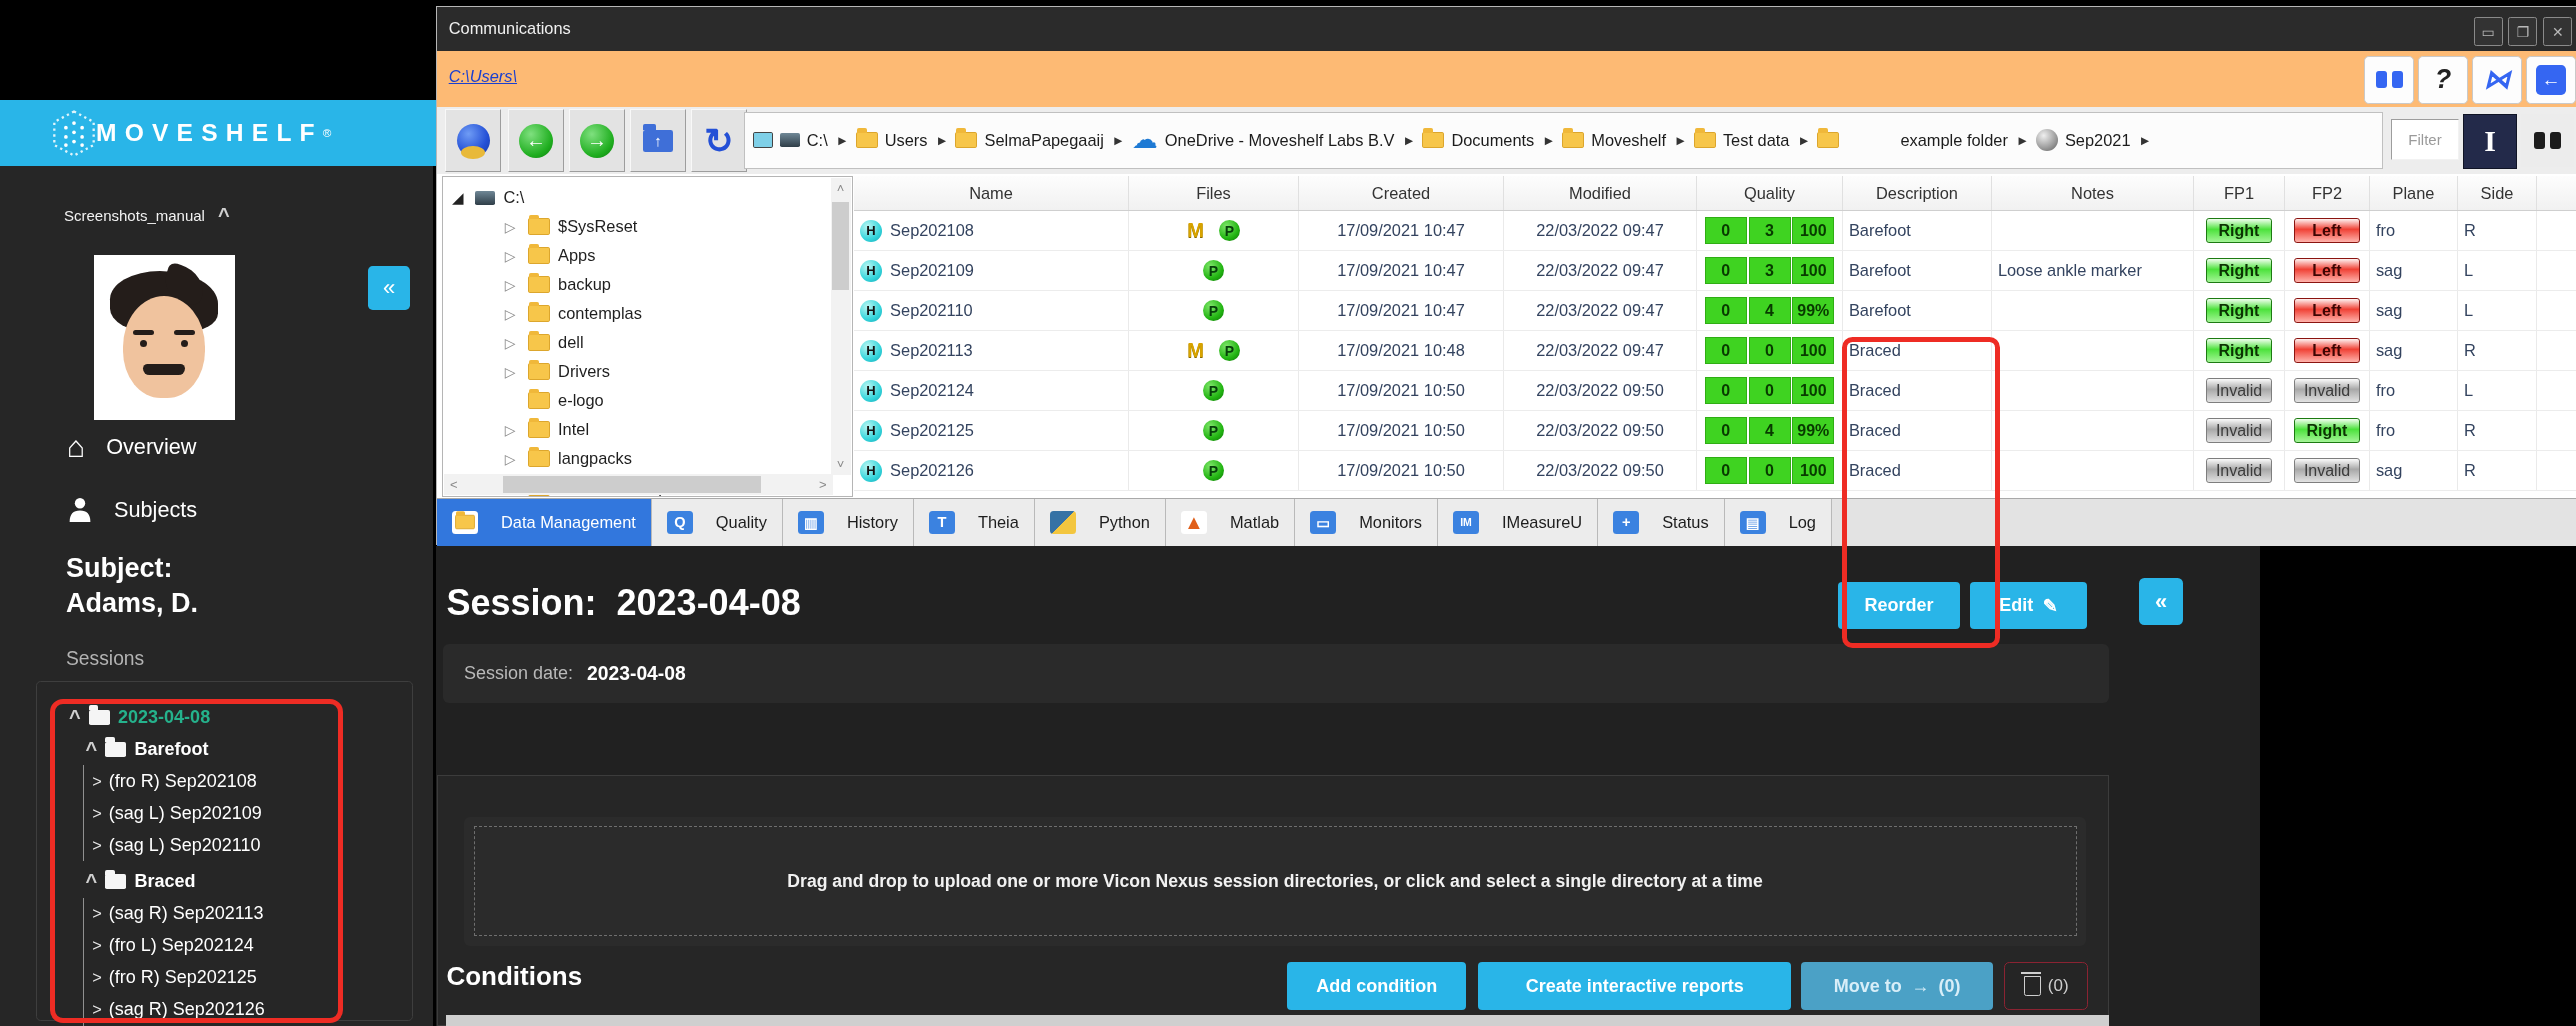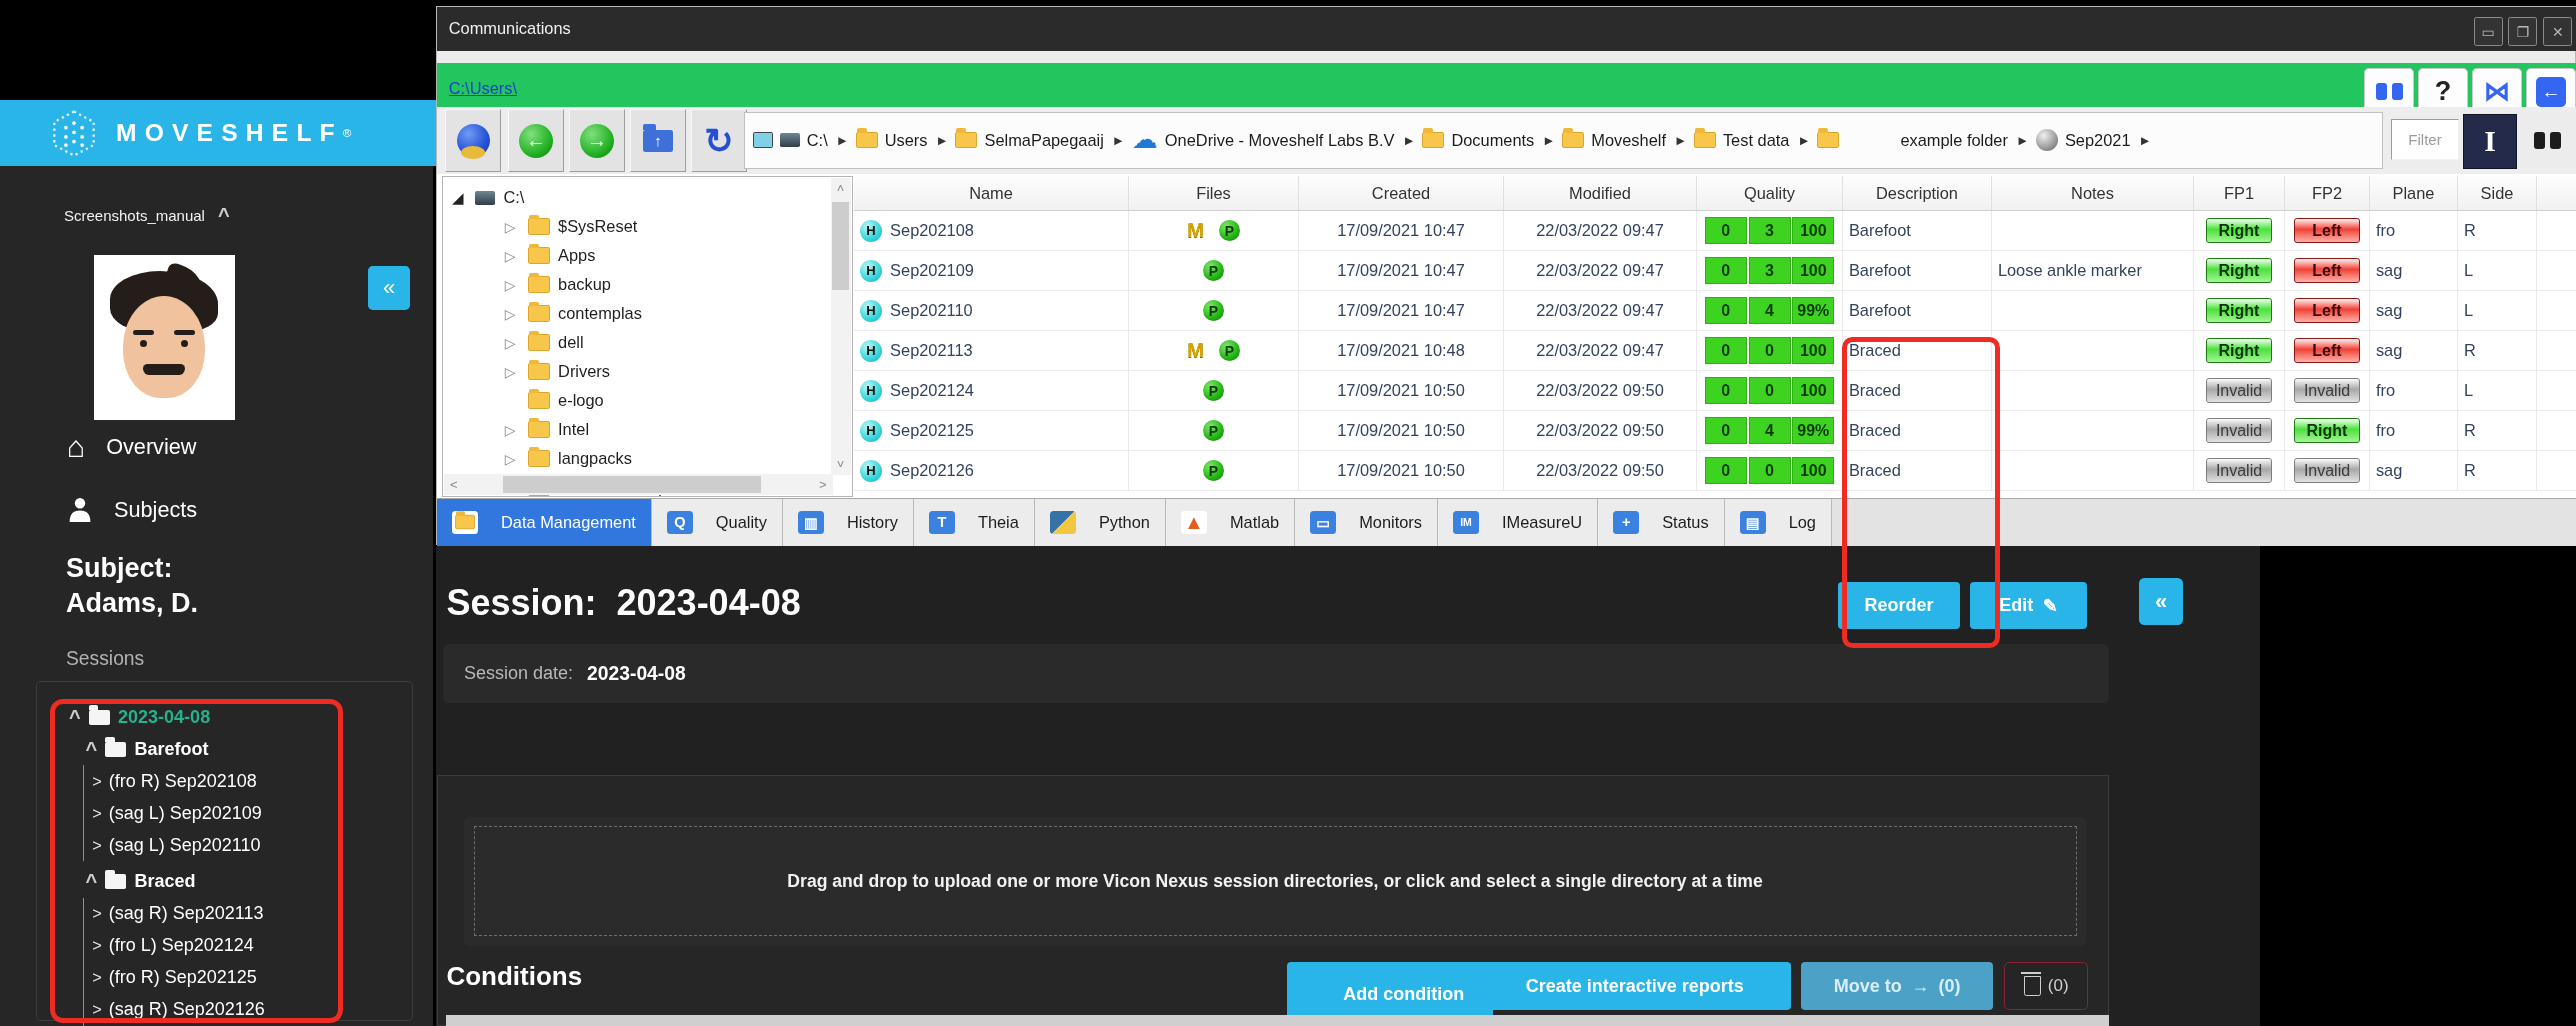--- a/index.html
+++ b/index.html
@@ -1,21 +1,21 @@
 <!DOCTYPE html>
 <html style="font-size:9.4px"><head>
 <meta charset="utf-8">
 <style>
   html,body{margin:0;padding:0;}
   body{width:2576px;height:1026px;background:#000;position:relative;overflow:hidden;
        font-family:"Liberation Sans",sans-serif;-webkit-font-smoothing:antialiased;}
   .abs{position:absolute;}
   
   #sidebar{left:0;top:0;width:433px;height:1026px;background:#000;}
-  .logo-bar{left:0;top:100px;width:480px;height:66px;background:#29b5e8;display:flex;align-items:center;gap:20px;padding-left:52px;box-sizing:border-box;}
+  .logo-bar{left:0;top:100px;width:480px;height:66px;background:#29b5e8;display:flex;align-items:center;padding-left:52px;box-sizing:border-box;}
   .logo-text{color:#fff;font-size:24.6px;font-weight:700;letter-spacing:8.2px;}
   .logo-reg{color:#fff;font-size:11.7px;vertical-align:super;}
   .side-body{left:0;top:165px;width:433px;height:861px;background:#262626;}
   .project-row{left:64px;top:204px;display:flex;gap:13px;align-items:center;}
   .project-name{color:#f2f2f2;font-size:15px;}
   .caret{color:#cfcfcf;font-size:20px;font-weight:bold;}
   .avatar{left:94px;top:255px;width:141px;height:165px;background:#fff;overflow:hidden;}
   .face{position:absolute;left:29px;top:41px;width:82px;height:102px;background:#f0c39e;border-radius:50% 50% 46% 46%;}
   .hair{position:absolute;left:16.4px;top:16.4px;width:108px;height:61px;background:#241d1a;border-radius:60% 70% 40% 50%;}
   .hair2{position:absolute;left:70px;top:11.7px;width:41px;height:35px;background:#241d1a;border-radius:20% 80% 30% 70%;transform:rotate(18deg);}
@@ -38,21 +38,21 @@
   .sitem{display:flex;gap:7px;align-items:center;height:32px;}
   .iarrow{color:#e8e8e8;font-size:16.4px;}
   .wfold{width:21px;height:15px;background:#f5f5f5;border-radius:1.8px;position:relative;flex:none;}
   .wfold:before{content:"";position:absolute;left:0;top:-4.1px;width:9.4px;height:4.7px;background:#f5f5f5;border-radius:1.8px 1.8px 0 0;}
   
   #winapp{left:436px;top:5.9px;width:2140px;height:539px;background:#ececec;border:0.6px solid #b7b7b7;box-sizing:border-box;}
   .titlebar{left:0;top:0;width:2140px;height:44px;background:#2b2b2b;display:flex;align-items:center;}
   .title-text{color:#f0f0f0;font-size:16.4px;margin-left:11.7px;}
   .winbtns{position:absolute;right:4.7px;top:10.5px;display:flex;gap:5.9px;}
   .winbtn{width:27px;height:27px;border:1.2px solid #8a8a8a;border-radius:2.3px;color:#b9b9b9;font-size:14px;display:flex;align-items:center;justify-content:center;background:#333;}
-  .addr-row{left:0;top:56px;width:2140px;height:56px;background:#22c55e;border-bottom:0.6px solid #d2d2d2;}
+  .addr-row{left:0;top:44px;width:2140px;height:56px;background:#fdba74;border-bottom:0.6px solid #d2d2d2;font-style:italic;}
   .addr-link{position:absolute;left:11.7px;top:16.4px;color:#1a3fd0;font-size:16.4px;text-decoration:underline;}
   .sqbtn{position:absolute;top:4.7px;width:48px;height:46px;background:#fdfdfd;border:0.6px solid #c9c9c9;border-radius:4.7px;display:flex;align-items:center;justify-content:center;}
   .binoc{width:27px;height:17.6px;position:relative;}
   .binoc:before,.binoc:after{content:"";position:absolute;top:0;width:11px;height:17.6px;border-radius:2.9px;background:#3566f2;}
   .binoc:after{right:0;}
   .binoc.dark:before,.binoc.dark:after{background:#1c1c1c;}
   .toolbar{left:0;top:100px;width:2140px;height:67px;background:#ededed;}
   .navbtn{position:absolute;top:2.3px;width:54px;height:61px;background:#e3e3e3;border:1.2px solid;border-color:#f8f8f8 #9d9d9d #9d9d9d #f8f8f8;display:flex;align-items:center;justify-content:center;}
   .sphere{width:33px;height:33px;border-radius:50%;background:radial-gradient(circle at 35% 30%,#6f9cf5,#2450d6 60%,#173a9e);position:relative;}
   .sphere:after{content:"";position:absolute;left:4.7px;bottom:-2.3px;width:23.4px;height:13px;border-radius:50%;background:#e8b93a;}
@@ -125,21 +125,21 @@
   .date-label{color:#b9b9b9;font-size:18px;}
   .date-value{color:#fff;font-size:19.3px;font-weight:bold;}
   .stabs{left:7px;top:180px;display:flex;}
   .stab{border:1.2px solid #454545;border-bottom:none;border-radius:4.7px 4.7px 0 0;padding:0 26px;height:49px;display:flex;align-items:center;font-size:18px;color:#cfcfcf;background:#232323;margin-right:4.7px;box-sizing:border-box;}
   .stab.active{background:#575757;color:#fff;font-weight:bold;}
   .content-panel{left:1.2px;top:229px;width:1672px;height:251px;background:#262626;border:1.2px solid #3c3c3c;box-sizing:border-box;}
   .upanel{left:26px;top:41px;width:1622px;height:129px;background:#2b2b2b;border-radius:5.9px;}
   .dz{left:9.4px;top:9.4px;width:1603px;height:110px;border:1.8px dashed #6f6f6f;box-sizing:border-box;display:flex;align-items:center;justify-content:center;}
   .dz-text{color:#f2f2f2;font-size:17.6px;font-weight:600;}
   .cond-label{left:8.2px;top:185px;color:#fff;font-size:26px;font-weight:bold;}
-  #add-btn{left:849px;top:186px;width:179px;height:64px;padding-left:27px;}
+  #add-btn{left:849px;top:186px;width:179px;height:48px;}
   #rep-btn{left:1040px;top:186px;width:313px;height:48px;}
   #move-btn{left:1363px;top:186px;width:192px;height:48px;background:#4ba1c6;color:#d8eef8;}
   #trash-btn{left:1566px;top:186px;width:84px;height:48px;background:#252525;border:1.8px solid #8b2332;border-radius:5.3px;display:flex;align-items:center;justify-content:center;gap:7px;color:#cfcfcf;font-size:17px;box-sizing:border-box;}
   .trash-ico{width:15px;height:17.6px;border:1.8px solid #cfcfcf;border-radius:0 0 2.3px 2.3px;position:relative;}
   .trash-ico:before{content:"";position:absolute;left:-4.1px;top:-5.3px;width:20px;height:2.3px;background:#cfcfcf;}
   .bstrip{left:8.2px;top:239px;width:1663px;height:10.5px;background:#cfcfcf;}
   .person-svg{width:26px;height:27px;}
 </style>
 </head>
 <body>

